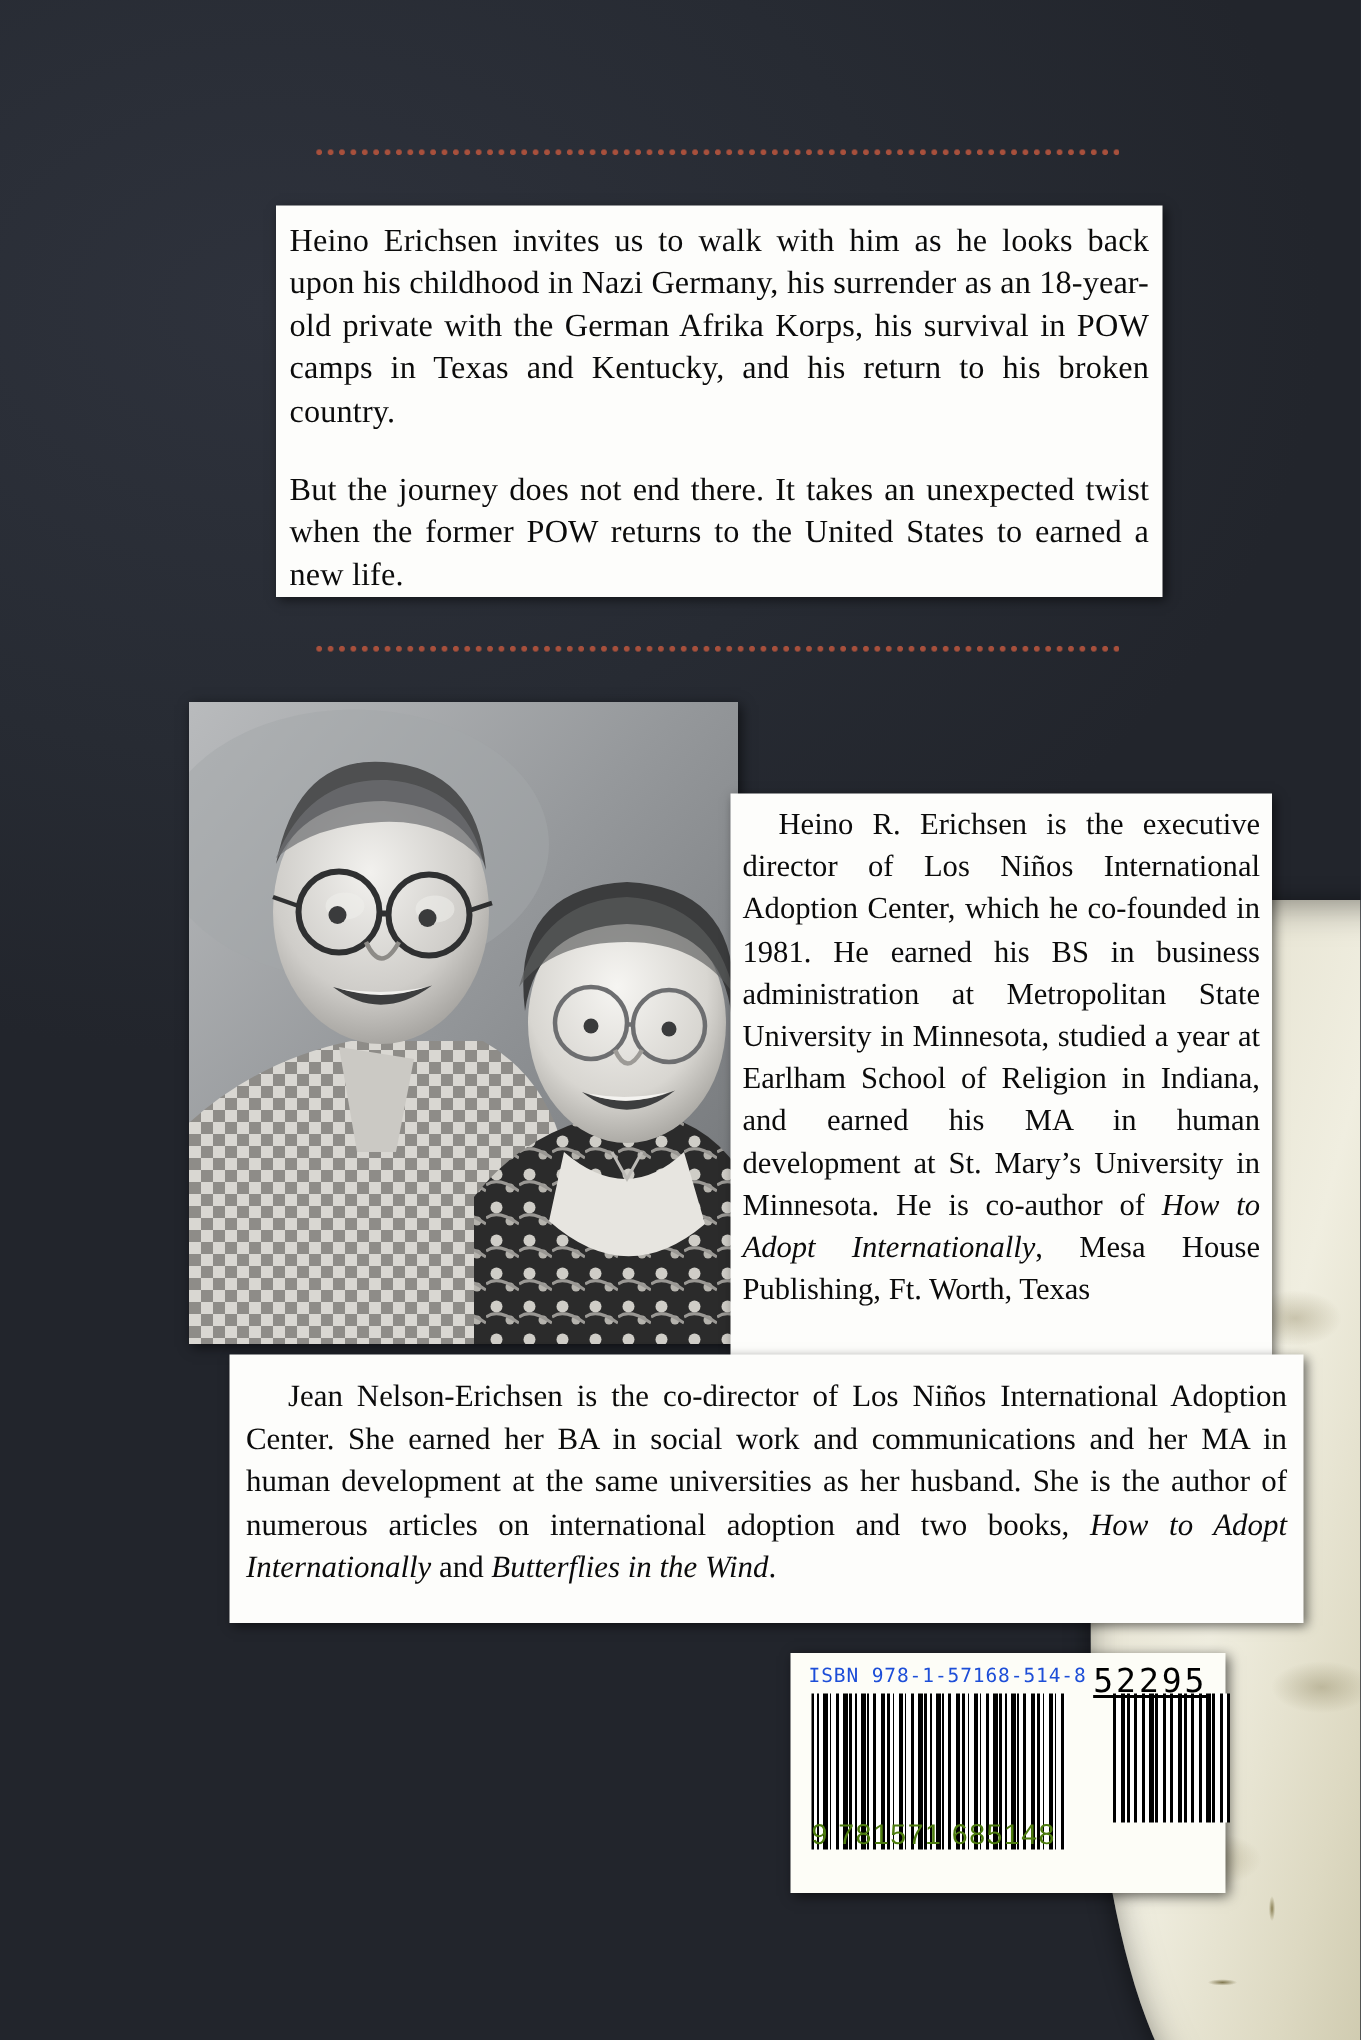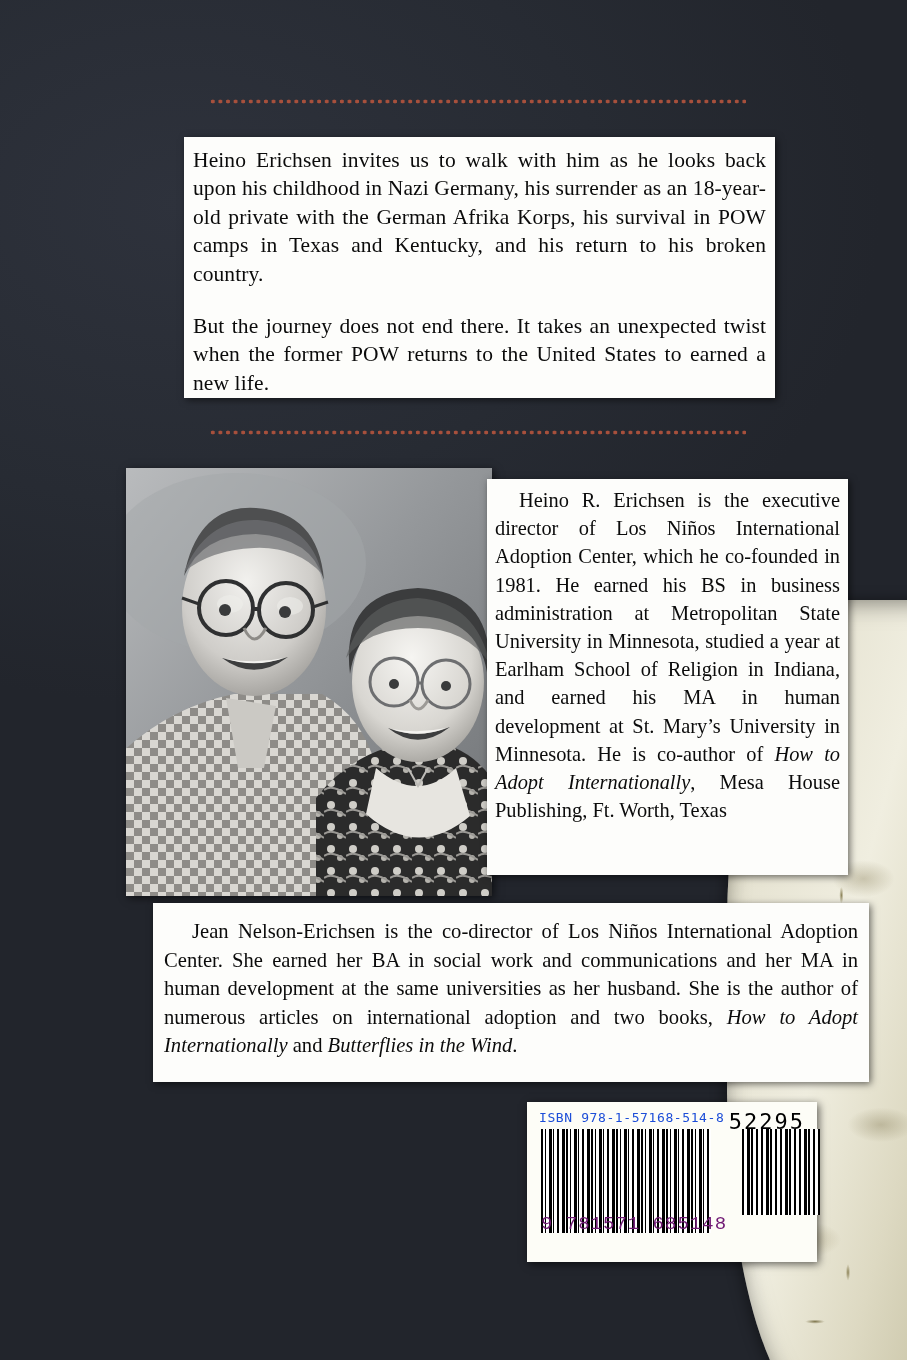--- a/index.html
+++ b/index.html
@@ -76,21 +76,21 @@
 
   
   #photo{
     position:absolute;left:126px;top:468px;width:366px;height:428px;
     box-shadow:2px 2px 8px rgba(0,0,0,.6);
     overflow:hidden;background:#8f9194;
   }
 
   
   #bio-panel{
-    left:487px;top:479px;width:361px;height:396px;
+    left:487px;top:529px;width:361px;height:396px;
     padding:7px 8px 0 8px;box-sizing:border-box;
   }
   #bio-panel p{
     margin:0;font-size:20.4px;line-height:28.2px;
     text-align:justify;text-justify:inter-word;text-indent:24px;
   }
   #bio-panel i{font-style:italic;}
 
   
   #jean-panel{
@@ -128,25 +128,25 @@
   }
   #bars-addon{
     left:203px;width:78px;height:86px;
     background-image:repeating-linear-gradient(90deg,
       #000 0 2px, #fff 2px 5px, #000 5px 8px, #fff 8px 9px,
       #000 9px 11px, #fff 11px 14px, #000 14px 16px, #fff 16px 19px);
   }
   #price-code{
     position:absolute;right:2px;top:-20px;
     font-family:"DejaVu Sans Mono","Liberation Mono",monospace;
-    font-size:22px;letter-spacing:2px;color:#000;
+    font-size:22px;letter-spacing:2px;color:#000;text-decoration:underline;
   }
   #ean-digits{
-    font-family:Liberation Mono, monospace;
-    font-size:19px;letter-spacing:1px;color:#701a75;
+    font-family:Liberation Sans, sans-serif;
+    font-size:19px;letter-spacing:1px;color:#4d7c0f;
     position:absolute;left:2px;bottom:-2px;white-space:nowrap;
   }
   .bcwrap{position:relative;}
 </style>
 </head>
 <body>
 
 <div class="cover">
 
   <div class="parchment">

